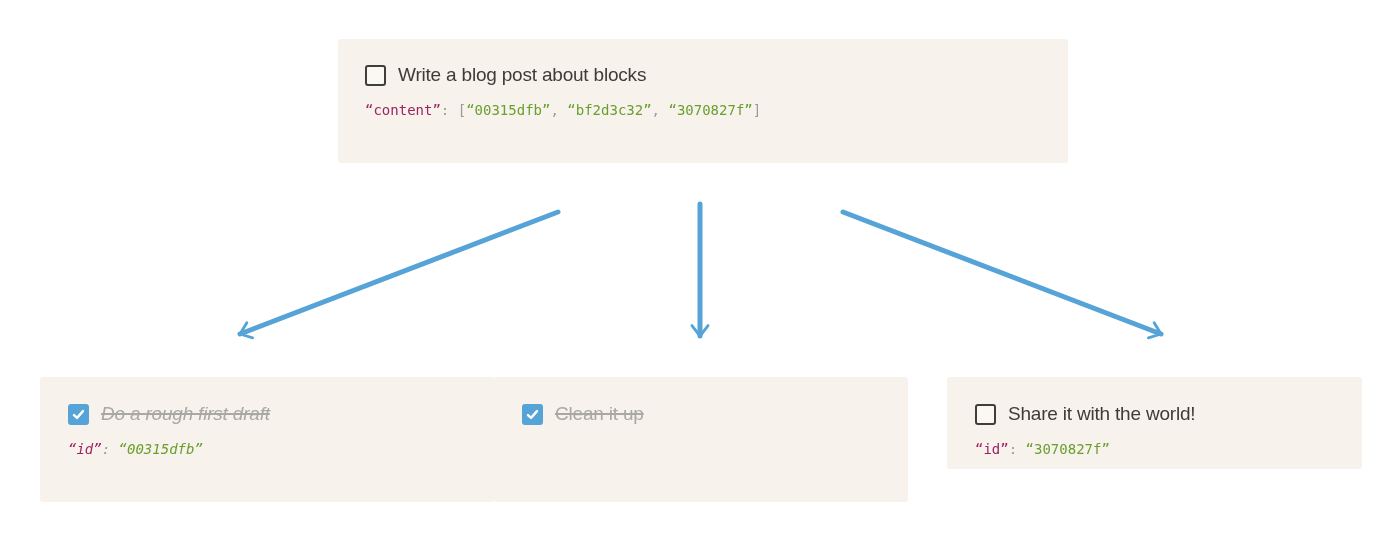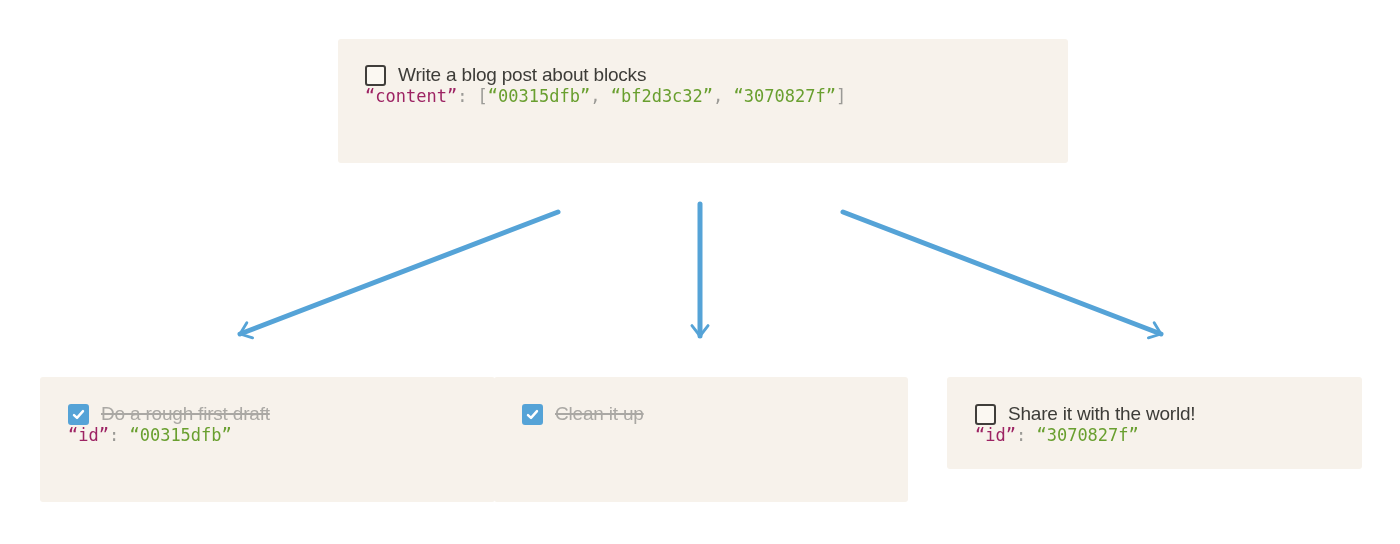--- a/index.html
+++ b/index.html
@@ -11,21 +11,21 @@
     overflow: hidden;
     font-family: "Liberation Sans", sans-serif;
   }
   .card {
     position: absolute;
     background: #f7f2eb;
     border-radius: 3px;
     box-sizing: border-box;
   }
   #parent-card { left: 338px; top: 39px;  width: 730px; height: 124px; padding: 25px 27px; }
-  #child-0     { left: 40px;  top: 377px; width: 455px; height: 125px; padding: 26px 28px; }
+  #child-0     { left: 40px;  top: 377px; width: 455px; height: 125px; padding: 26px 28px; font-style: italic; }
   #child-1     { left: 494px; top: 377px; width: 414px; height: 125px; padding: 26px 28px; }
   #child-2     { left: 947px; top: 377px; width: 415px; height: 92px; padding: 26px 28px; }
 
   .todo-row { display: flex; align-items: center; gap: 12px; height: 22px; }
 
   .checkbox {
     flex: none;
     width: 21px; height: 21px;
     box-sizing: border-box;
     border: 2px solid #403e3b;
@@ -45,23 +45,23 @@
     color: #3d3c38;
     white-space: nowrap;
   }
   .todo-label.checked {
     color: #aaa8a4;
     text-decoration: line-through;
     text-decoration-thickness: 2px;
   }
 
   .code {
-    margin-top: 0;
+    margin-top: 16px;
     font-family: "DejaVu Sans Mono", monospace;
-    font-size: 17px;
+    font-size: 14px;
     line-height: 1.2;
     white-space: pre;
   }
   .code .k { color: #9d2363; }
   .code .p { color: #9b9a96; }
   .code .v { color: #699f2f; }
 
   #arrows { position: absolute; left: 0; top: 0; pointer-events: none; }
   #arrows line { stroke: #55a3d7; stroke-width: 5; stroke-linecap: round; }
 </style>

